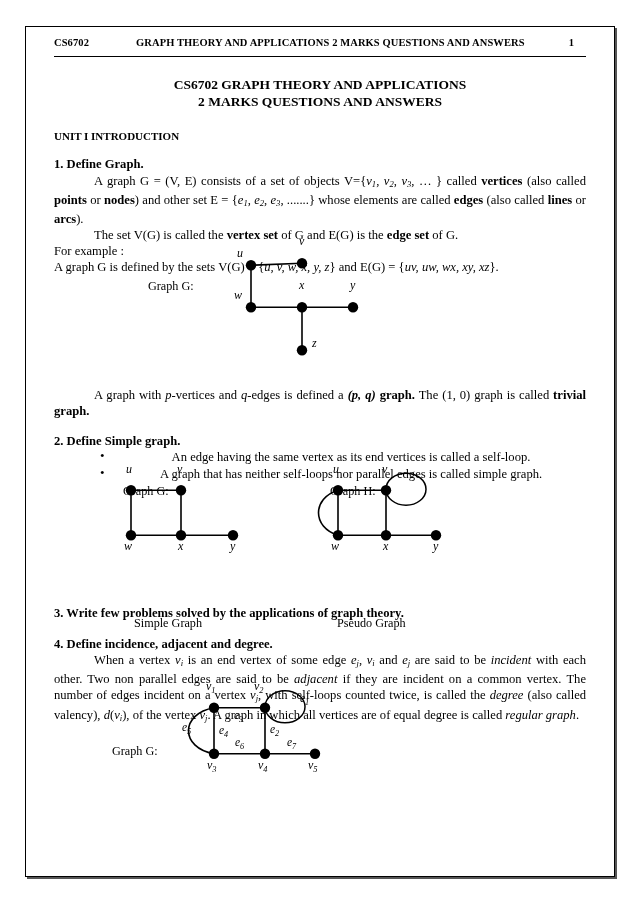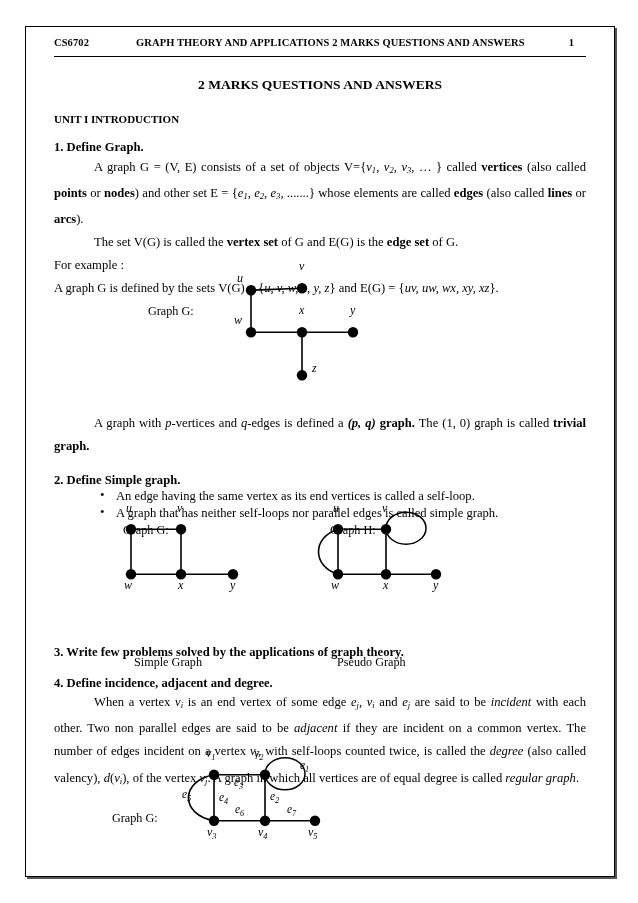--- a/index.html
+++ b/index.html
@@ -67,21 +67,21 @@
     text-align: center;
     font-weight: bold;
     font-size: 13.5px;
     line-height: 17px;
     margin-top: 19px;
   }
 
   
   .para {
     font-size: 12.6px;
-    line-height: 23px;
+    line-height: 16px;
     text-align: justify;
     margin: 0;
   }
   .sec-head {
     font-weight: bold;
     font-size: 12.6px;
     line-height: 15.5px;
     margin: 0;
   }
   .unit-head {
@@ -99,20 +99,21 @@
 
   ul.bullets {
     margin: 0;
     padding-left: 62px;
     list-style: none;
   }
   ul.bullets li {
     font-size: 12.6px;
     line-height: 16.5px;
     position: relative;
+    text-align: center;
   }
   ul.bullets li::before {
     content: "\2022";
     position: absolute;
     left: -16px;
     top: -1px;
     font-size: 13px;
   }
 
   .listblock {
@@ -145,20 +146,21 @@
 
 <div id="page-body">
 
   <div class="runhead">
     <span class="rh-code">CS6702</span>
     <span class="rh-title">GRAPH THEORY AND APPLICATIONS 2 MARKS QUESTIONS AND ANSWERS</span>
     <span class="rh-page">1</span>
   </div>
 
   <div class="doc-title">
+    <div>CS6702 GRAPH THEORY AND APPLICATIONS</div>
     <div>2 MARKS QUESTIONS AND ANSWERS</div>
   </div>
 
   <div class="gap-l"></div>
 
   <div class="unit-head">UNIT I INTRODUCTION</div>
 
   <div class="gap-m"></div>
 
   <div class="sec-head">1. Define Graph.</div>

